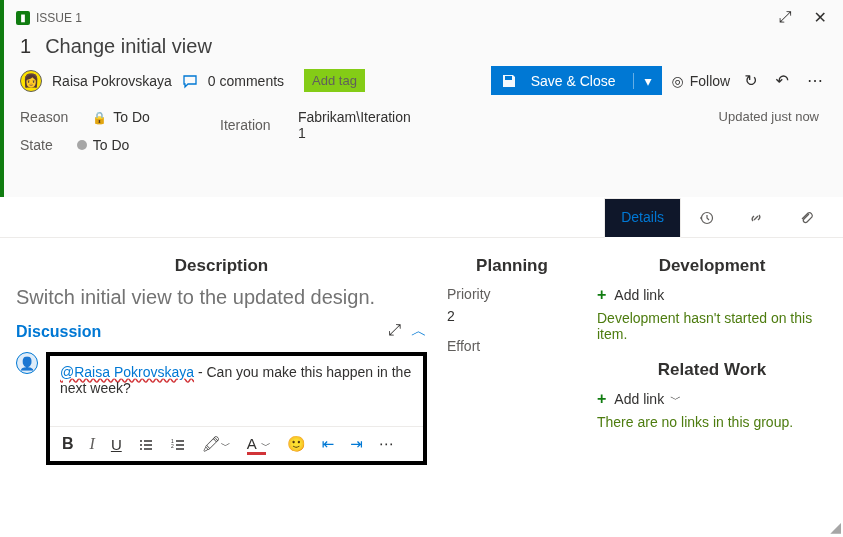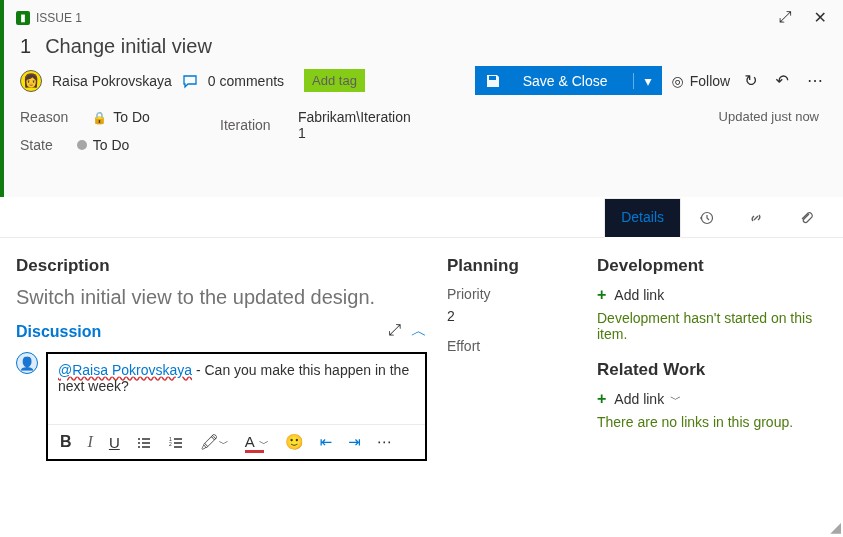--- a/index.html
+++ b/index.html
@@ -67,21 +67,21 @@
   .assignee { font-size: 14px; color: #323130; margin-right: auto; }
   .comments-section { display:flex; align-items:center; gap:10px; color:#323130; }
   .comment-icon { color:#0078d4; font-size:16px; }
   .addtag {
     background: #84cc16; padding: 4px 8px; font-size: 13px; color:#605e5c;
     margin-left: 10px;
   }
   .spacer { flex: 1; }
   .save-btn {
     background: #0078d4; color: #fff; border: none;
-    padding: 6px 10px; font-size: 14px; display:flex; align-items:center; gap:22px;
+    padding: 6px 10px; font-size: 14px; display:flex; align-items:center; gap:14px;
   }
   .save-btn .chev { border-left: 1px solid rgba(255,255,255,0.4); padding-left:10px; margin-left:4px; }
   .follow { display:flex; align-items:center; gap:6px; color:#323130; font-size:14px; }
   .icon-btn { font-size:16px; color:#323130; cursor:pointer; padding:2px 4px; }
   .fields-row {
     display: grid;
     grid-template-columns: 200px 200px 1fr;
     padding: 4px 16px 8px 16px;
     row-gap: 12px;
     font-size: 14px;
@@ -96,29 +96,29 @@
   .tabs-row { display:flex; justify-content:flex-end; padding:0 12px; border-bottom:1px solid #edebe9; }
   .tab { padding:10px 16px; font-size:14px; color:#605e5c; border:1px solid transparent; }
   .tab.active { color:#0078d4; border:1px solid #edebe9; border-bottom-color:#fff; position:relative; top:1px; background:#0f172a;}
   .tab-icon { font-size:15px; }
   .body {
     display:grid;
     grid-template-columns: 1fr 130px 230px;
     gap: 20px;
     padding: 12px 16px;
   }
-  .section-h { font-size:17px; font-weight:600; margin:6px 0 10px 0; }
+  .section-h { font-size:17px; font-weight:600; margin:6px 0 10px 0;text-align:center; }
   .desc-text { font-size:20px; color:#737373; margin-bottom:12px; }
   .disc-h { color:#0078d4; font-size:16px; font-weight:600; display:flex; align-items:center; }
   .disc-h .right-icons { margin-left:auto; display:flex; gap:10px; color:#323130; font-weight:400;}
   .disc-box {
     display:flex; gap:8px; margin-top:10px;
   }
   .comment-area {
-    border:2px solid #000000; flex:1;
+    border:4px solid #000000; flex:1;
     display:flex; flex-direction:column;
   }
   .comment-text { padding:8px 10px; min-height:70px; font-size:14px; }
   .mention { color:#0078d4; text-decoration:underline; text-decoration-style: wavy; text-decoration-color:#d13438; }
   .rte-toolbar {
     display:flex; gap:16px; align-items:center;
     border-top:1px solid #edebe9; padding:8px 12px;
     color:#323130; font-size:15px;
   }
   .rte-toolbar .b { font-weight:700; font-size:16px;}

